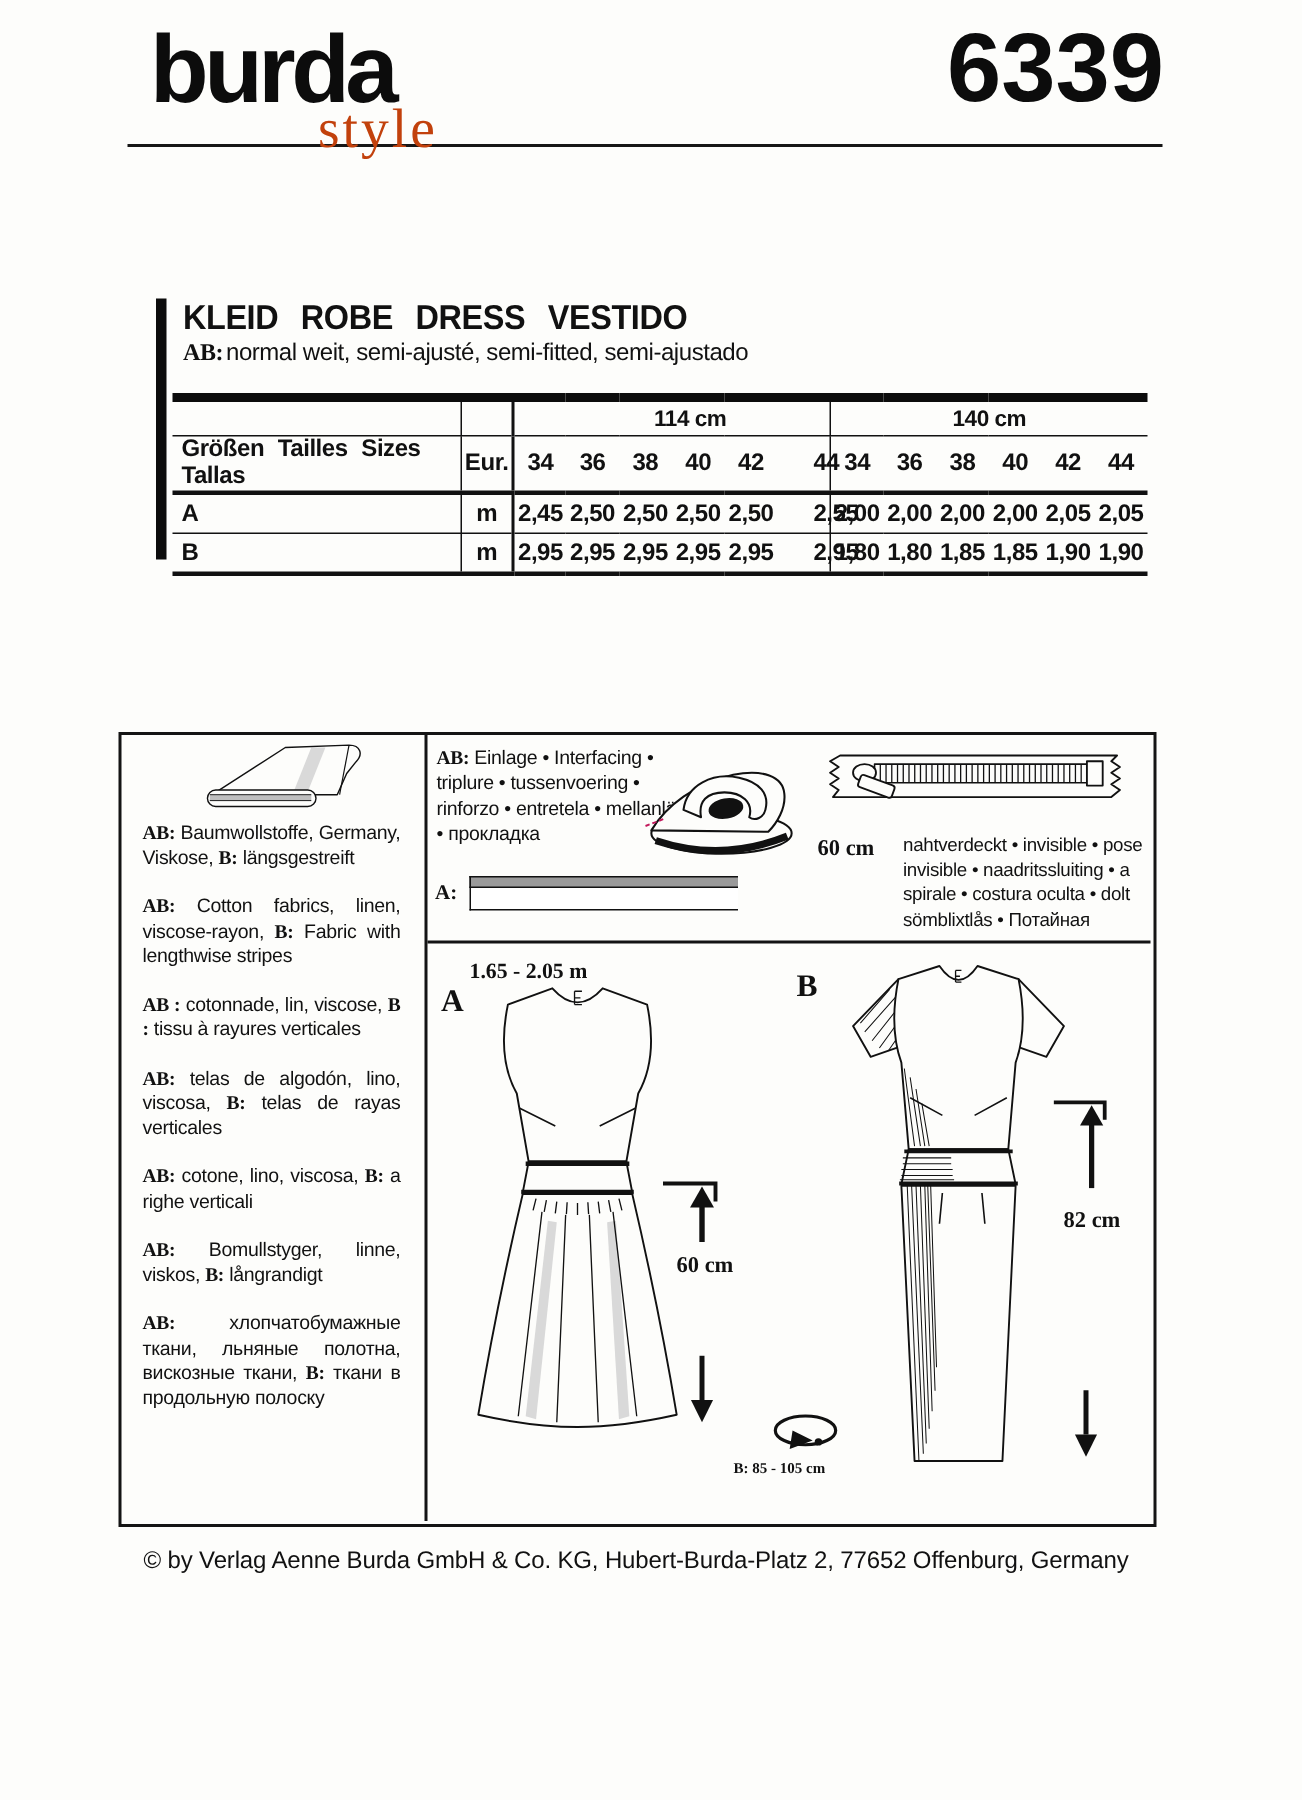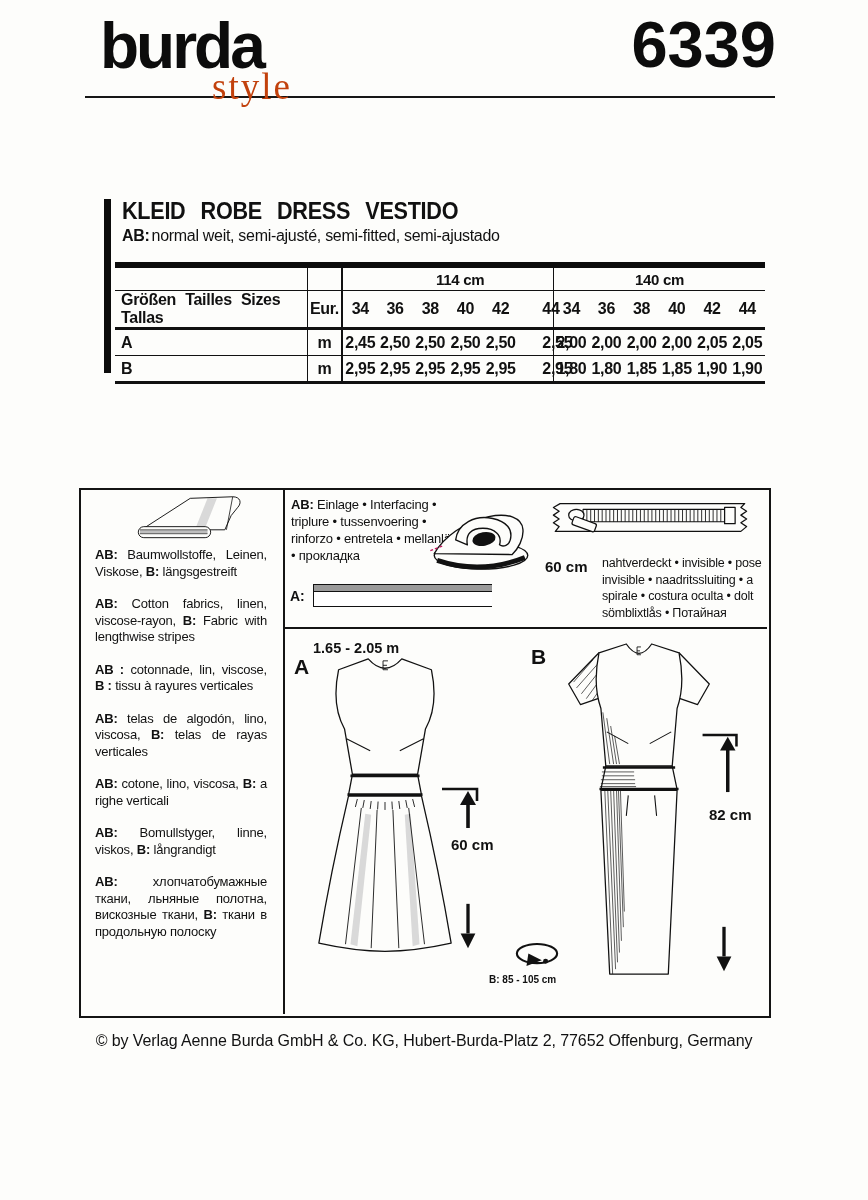--- a/index.html
+++ b/index.html
@@ -3,21 +3,21 @@
 <meta charset="utf-8">
 <style>
   html,body{margin:0;padding:0;background:#e8e8e6;}
   .page{
     position:relative; width:868px; height:1200px; margin:0 auto;
     background:#fdfdfb; color:#111;
     font-family:"Liberation Sans", sans-serif;
     overflow:hidden;
   }
   .abs{position:absolute;}
-  .b{font-weight:700;}
+  .b{font-weight:700;font-family:Liberation Serif, serif;}
 
   
   .brand{
     left:100px; top:14px; font-size:64px; font-weight:700;
     letter-spacing:-3px; color:#0c0c0c; line-height:1;
   }
   .brand-sub{
     left:212px; top:68px; font-family:"Liberation Serif", serif;
     font-size:37px; color:#c2410c; letter-spacing:2px; line-height:1; z-index:2;
   }
@@ -178,21 +178,21 @@
       <path d="M96,8 L108,8 L92,48 L80,48 Z" fill="#d9d9d9" stroke="none"></path>
       <path d="M12,48 L74,8 L128,6 C138,6 140,14 134,20 L126,30 L118,48 Z" fill="none"></path>
       <path d="M128,6 L120,48" fill="none" stroke-width="1"></path>
       <rect x="8" y="44" width="92" height="14" rx="7" fill="#fdfdfb"></rect>
       <rect x="10" y="48" width="86" height="5" fill="#bfbfbf" stroke="none"></rect>
       <path d="M10,48 H96 M10,53 H96" fill="none" stroke-width="0.8"></path>
     </g>
   </svg>
 
   <div class="abs fabrics">
-    <p><span class="b">AB:</span> <span>Baumwollstoffe, Leinen, Viskose,</span> <span class="b">B:</span> <span>längsgestreift</span></p>
+    <p><span class="b">AB:</span> <span>Baumwollstoffe, Germany, Viskose,</span> <span class="b">B:</span> <span>längsgestreift</span></p>
     <p><span class="b">AB:</span> <span>Cotton fabrics, linen, viscose-rayon,</span> <span class="b">B:</span> <span>Fabric with lengthwise stripes</span></p>
     <p><span class="b">AB :</span> <span>cotonnade, lin, viscose,</span> <span class="b">B :</span> <span>tissu à rayures verticales</span></p>
     <p><span class="b">AB:</span> <span>telas de algodón, lino, viscosa,</span> <span class="b">B:</span> <span>telas de rayas verticales</span></p>
     <p><span class="b">AB:</span> <span>cotone, lino, viscosa,</span> <span class="b">B:</span> <span>a righe verticali</span></p>
     <p><span class="b">AB:</span> <span>Bomullstyger, linne, viskos,</span> <span class="b">B:</span> <span>långrandigt</span></p>
     <p><span class="b">AB:</span> <span>хлопчатобумажные ткани, льняные полотна, вискозные ткани,</span> <span class="b">B:</span> <span>ткани в продольную полоску</span></p>
   </div>
 
   <p class="abs interfacing-text">
     <span class="b">AB:</span>

